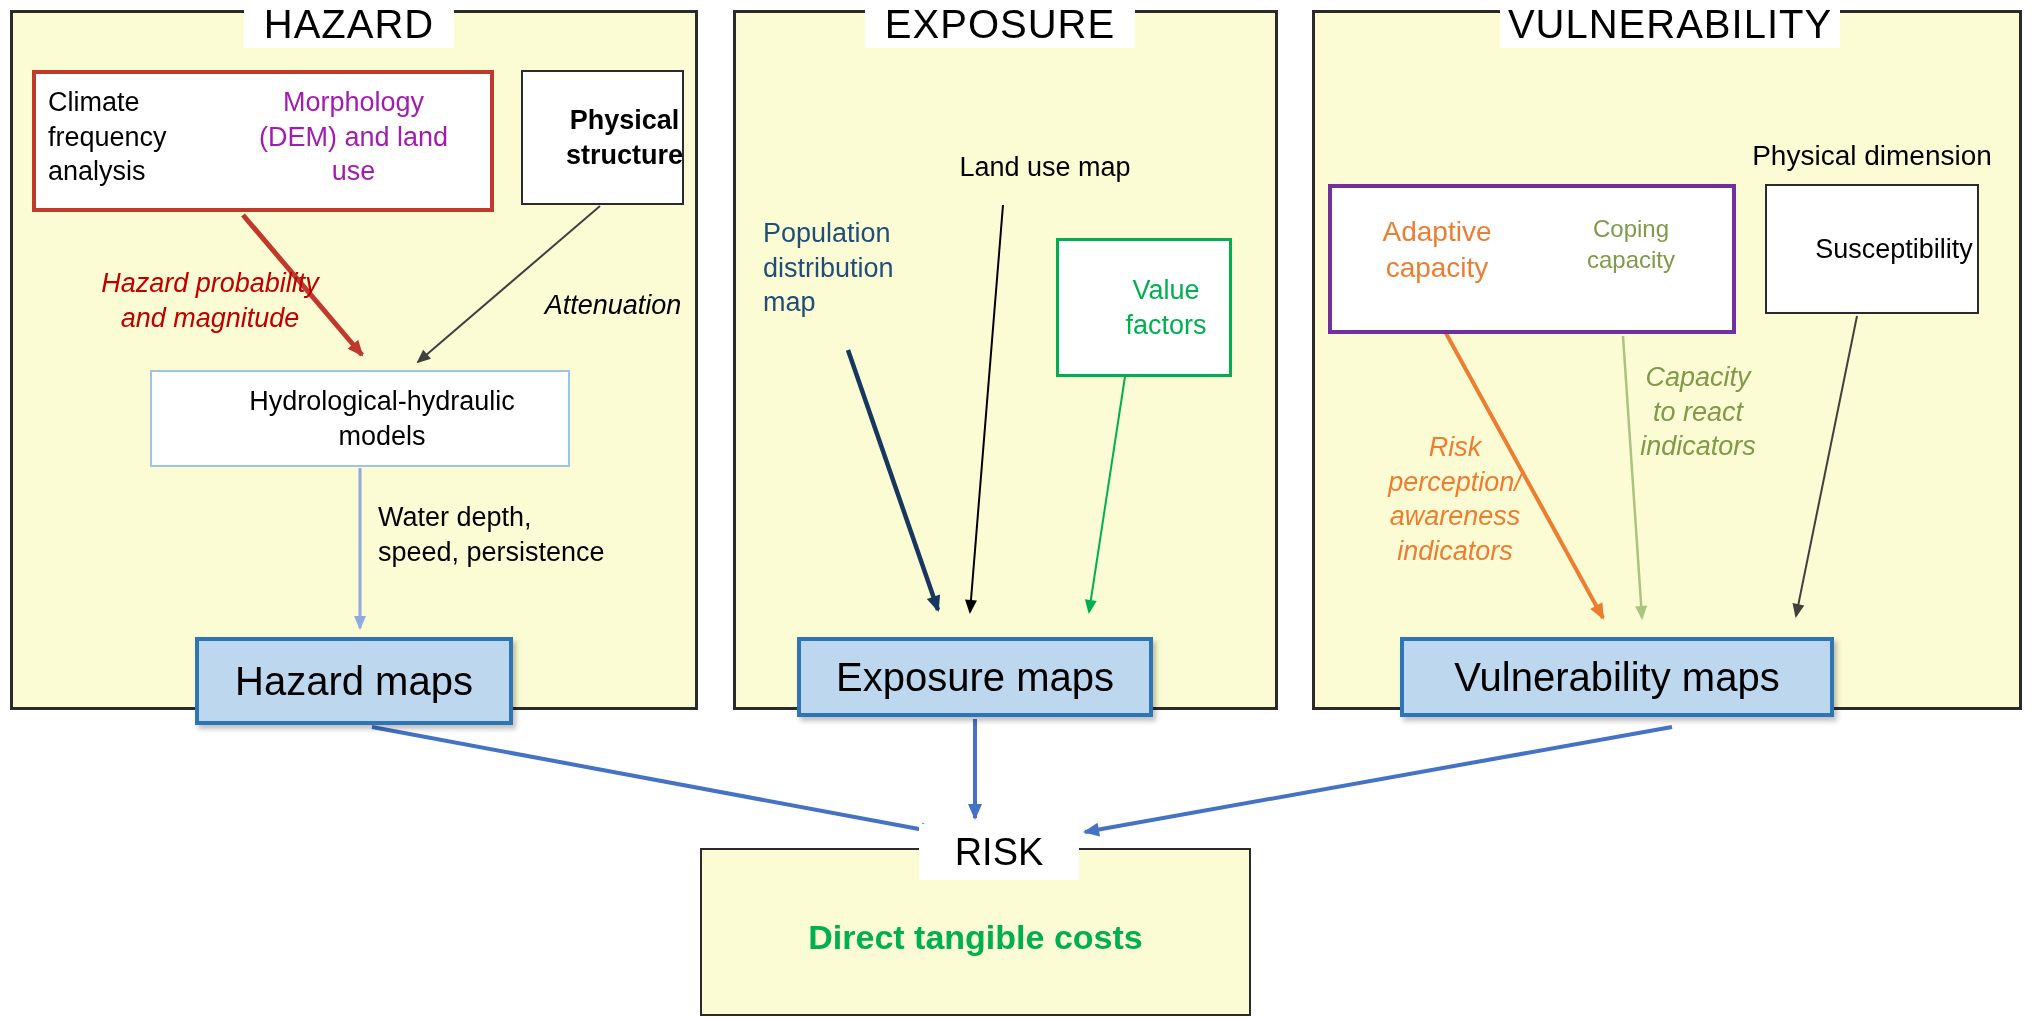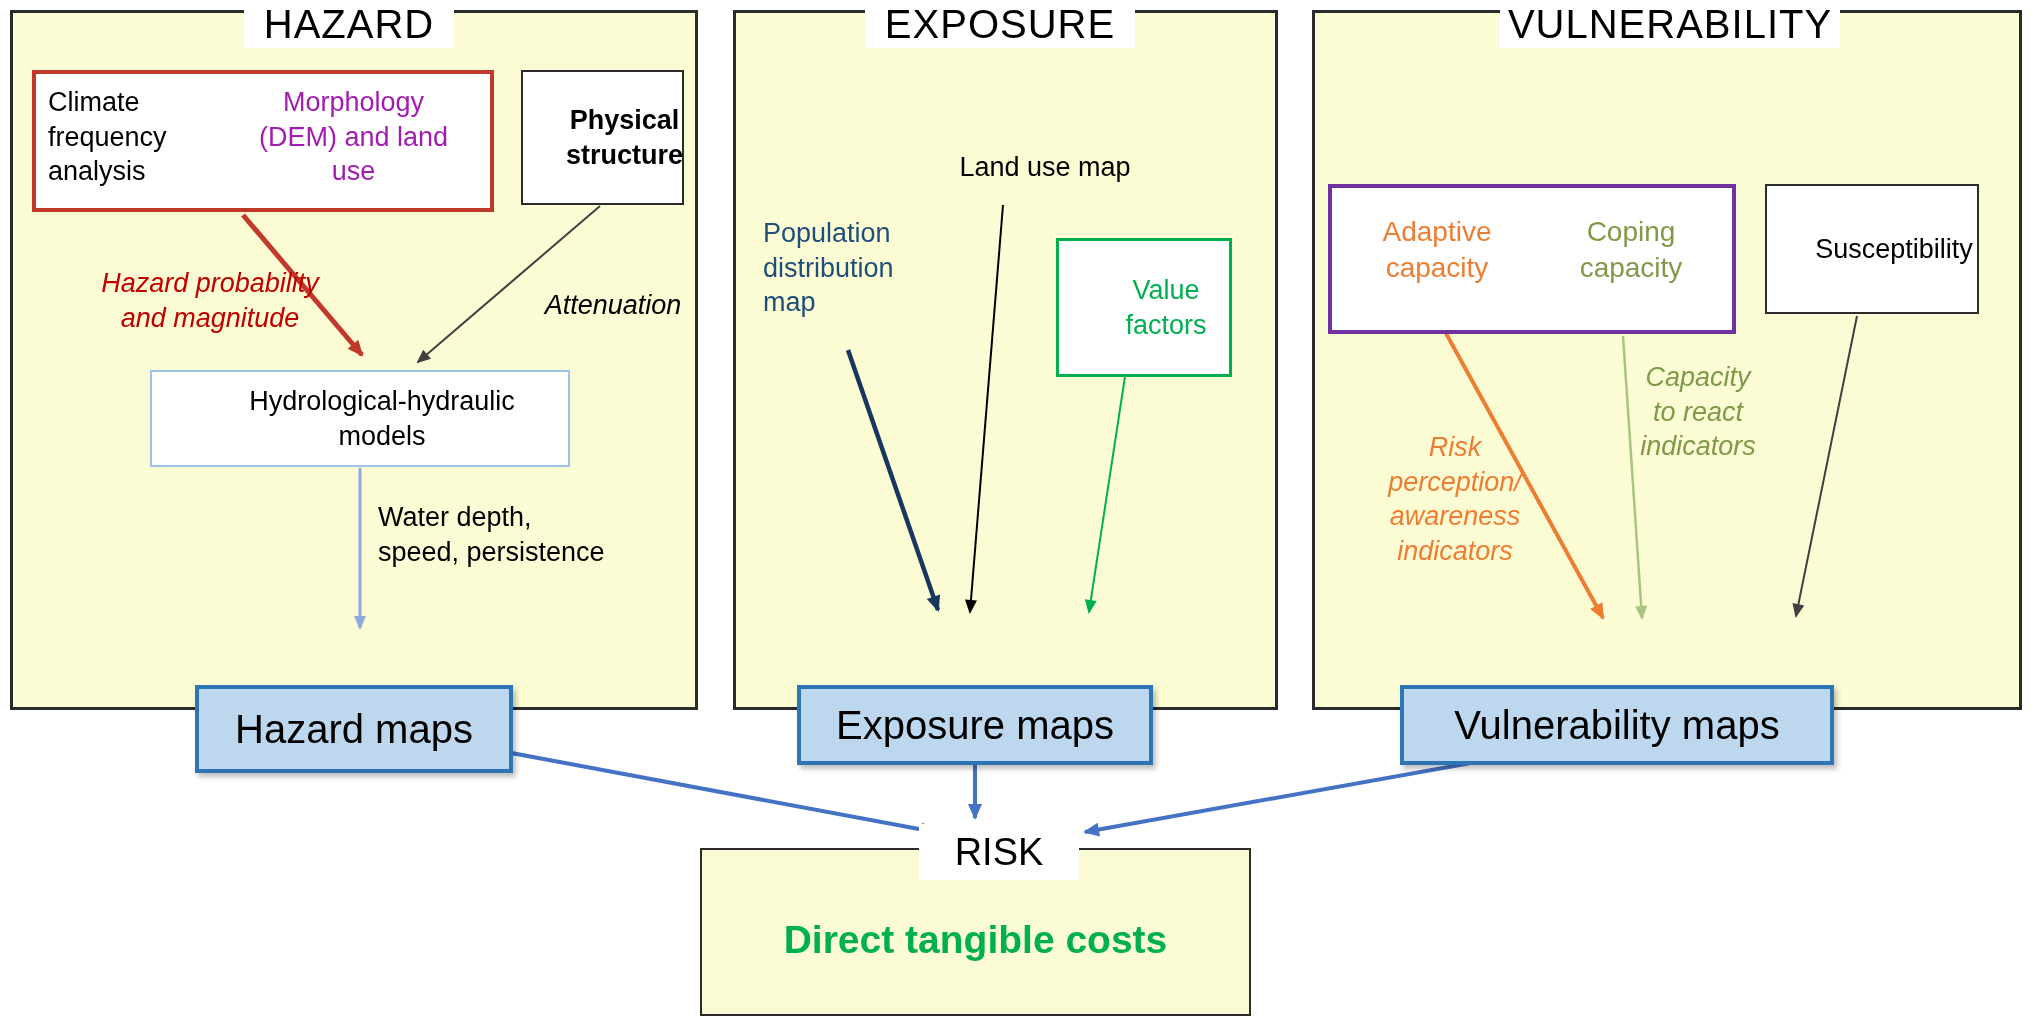--- a/index.html
+++ b/index.html
@@ -6,27 +6,27 @@
   html,body { background:#ffffff; }
   body { font-family: "Liberation Sans", sans-serif; color:#000; }
   .canvas { position: relative; width: 2032px; height: 1019px; background:#fff; overflow:hidden; }
   .abs { position:absolute; }
   .panel { background:#FCFCD4; border:3px solid #2b2b2b; }
   .panel-title { background:#ffffff; font-size:40px; line-height:48px; text-align:center; letter-spacing:1px; }
   .pre { white-space: pre-line; }
   .txt { font-size:27px; line-height:1.28; }
   .box { background:#ffffff; display:flex; align-items:center; justify-content:center; text-align:center;padding-left:44px; }
   .maps-box { background:#BDD7EE; border:4px solid #2E75B6; display:flex; align-items:center; justify-content:center;
-              font-size:40px; box-shadow:3px 4px 5px rgba(0,0,0,0.25);margin-top:48px; }
+              font-size:40px; box-shadow:3px 4px 5px rgba(0,0,0,0.25); }
   .italic { font-style: italic; }
   .center { text-align:center; }
   svg.arrows { position:absolute; left:0; top:0; pointer-events:none; }
   .risk-label { background:#ffffff; font-size:38px; line-height:56px; text-align:center; }
   .yellow-box { background:#FCFCD4; border:2px solid #2b2b2b; }
-  .costs { color:#00B050; font-weight:bold; font-size:39px; text-align:center; }
+  .costs { color:#00B050; font-weight:bold; font-size:34px; text-align:center; }
 </style>
 </head>
 <body>
 
 <div class="canvas">
 
   <div class="abs panel" style="left:10px; top:10px; width:688px; height:700px;"></div>
   <div class="abs panel" style="left:733px; top:10px; width:545px; height:700px;"></div>
   <div class="abs panel" style="left:1312px; top:10px; width:710px; height:700px;"></div>
 
@@ -106,25 +106,26 @@
   <div class="abs maps-box" style="left:195px; top:637px; width:318px; height:88px;">Hazard maps</div>
 
   <div class="abs txt center" style="left:930px; top:150px; width:230px;">Land use map</div>
   <div class="abs txt pre" style="left:763px; top:216px; width:190px; color:#1F4E79;">Population
 distribution
 map</div>
   <div class="abs box txt pre" style="left:1056px; top:228px; width:176px; height:139px; border:3px solid #00B050; color:#00B050;margin-top:10px;">Value
 factors</div>
   <div class="abs maps-box" style="left:797px; top:637px; width:356px; height:80px;">Exposure maps</div>
 
+  <div class="abs txt center" style="left:1716px; top:138px; width:312px; font-size:28px;">Physical dimension</div>
 
   <div class="abs box" style="left:1328px; top:184px; width:408px; height:150px; border:4px solid #7030A0;"></div>
   <div class="abs txt pre center" style="left:1342px; top:214px; width:190px; font-size:28px; color:#ED7D31;">Adaptive
 capacity</div>
-  <div class="abs txt pre center" style="left:1536px; top:214px; width:190px; font-size:28px; color:#7F9A48;">Coping
+  <div class="abs txt pre center" style="left:1536px; top:214px; width:190px; font-size:24px; color:#7F9A48;">Coping
 capacity</div>
 
   <div class="abs box txt" style="left:1765px; top:184px; width:214px; height:130px; border:2px solid #2b2b2b;">Susceptibility</div>
 
   <div class="abs txt pre center italic" style="left:1355px; top:430px; width:200px; color:#ED7D31;">Risk
 perception/
 awareness
 indicators</div>
   <div class="abs txt pre center italic" style="left:1608px; top:360px; width:180px; color:#7F9A48;">Capacity
 to react

